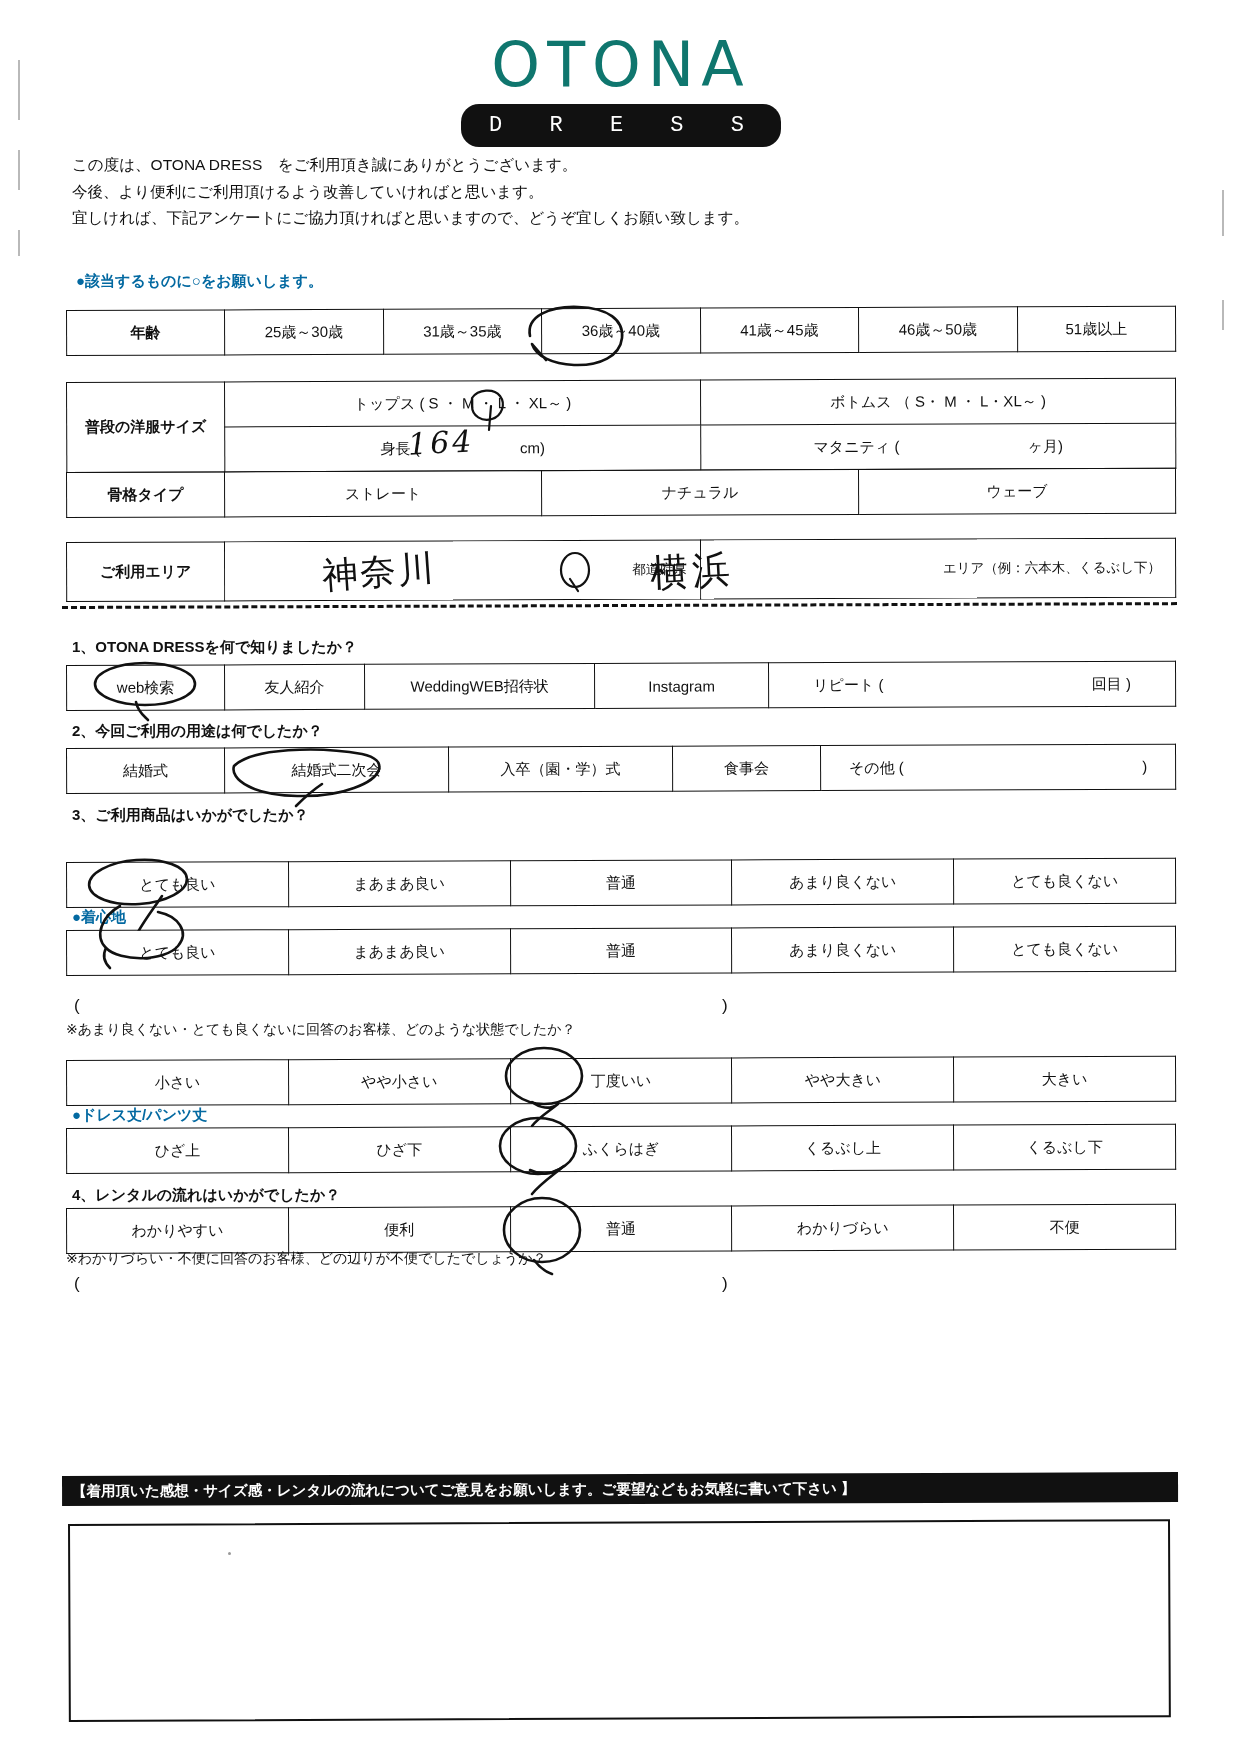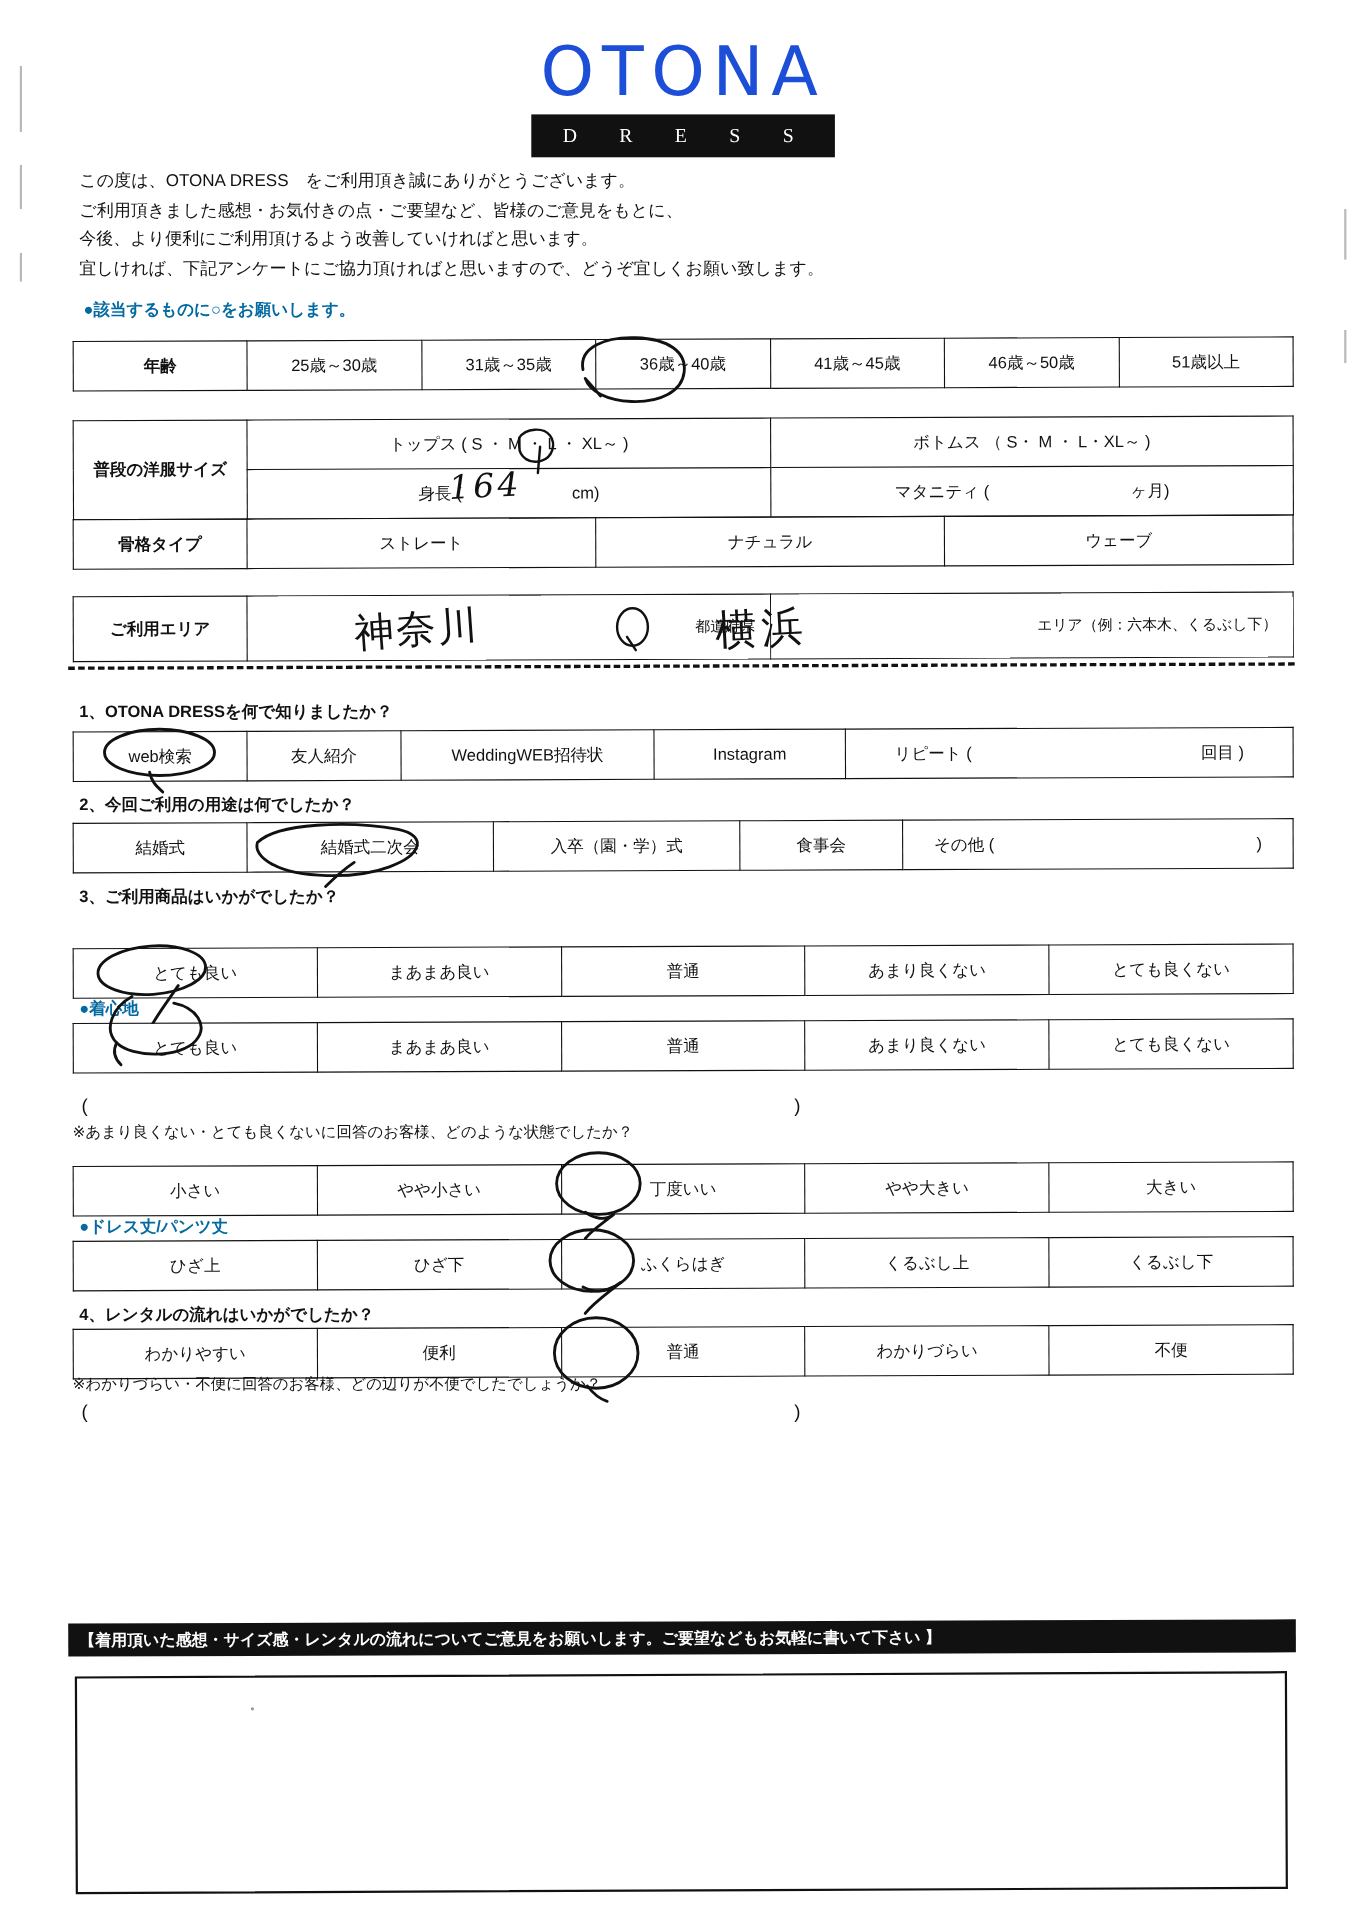--- a/index.html
+++ b/index.html
@@ -21,27 +21,27 @@
   
   .scan-mark{position:absolute;background:#b9b9b9;}
 
   
   .logo-wrap{
     position:absolute;left:0;top:34px;width:1242px;text-align:center;
   }
   .logo-otona{
     font-family:"DejaVu Sans",sans-serif;
     font-size:62px;letter-spacing:7px;font-weight:400;
-    color:#1d4ed8;line-height:1;
+    color:#0f766e;line-height:1;
   }
   .logo-dress{
     display:inline-block;background:#111;color:#fff;
-    font-family:Liberation Serif, serif;
-    font-size:18px;letter-spacing:17px;
-    padding:9px 20px 9px 28px;margin-top:8px;
+    font-family:Liberation Mono, monospace;
+    font-size:22px;letter-spacing:17px;
+    padding:9px 20px 9px 28px;margin-top:8px;border-radius:18px;
   }
 
   
   .intro{
     position:absolute;left:72px;top:152px;width:1000px;
     font-size:15.5px;line-height:26.5px;color:#111;
   }
   .intro div{white-space:nowrap;}
 
   
@@ -142,21 +142,20 @@
   <div class="dotspeck" style="left:1090px;top:470px;"></div>
   <div class="dotspeck" style="left:760px;top:487px;"></div>
 
   <div class="logo-wrap">
     <div class="logo-otona">OTONA</div>
     <div class="logo-dress">D R E S S</div>
   </div>
 
   <div class="intro">
     <div>この度は、OTONA DRESS　をご利用頂き誠にありがとうございます。</div>
-    <div>ご利用頂きました感想・お気付きの点・ご要望など、皆様のご意見をもとに、</div>
     <div>今後、より便利にご利用頂けるよう改善していければと思います。</div>
     <div>宜しければ、下記アンケートにご協力頂ければと思いますので、どうぞ宜しくお願い致します。</div>
   </div>
 
   <div class="abs bullet-head" style="left:76px;top:272px;">●該当するものに○をお願いします。</div>
 
   <div class="abs skew" style="left:66px;top:310px;width:1110px;">
     <table class="grid">
       <colgroup>
           <col style="width:158px">

